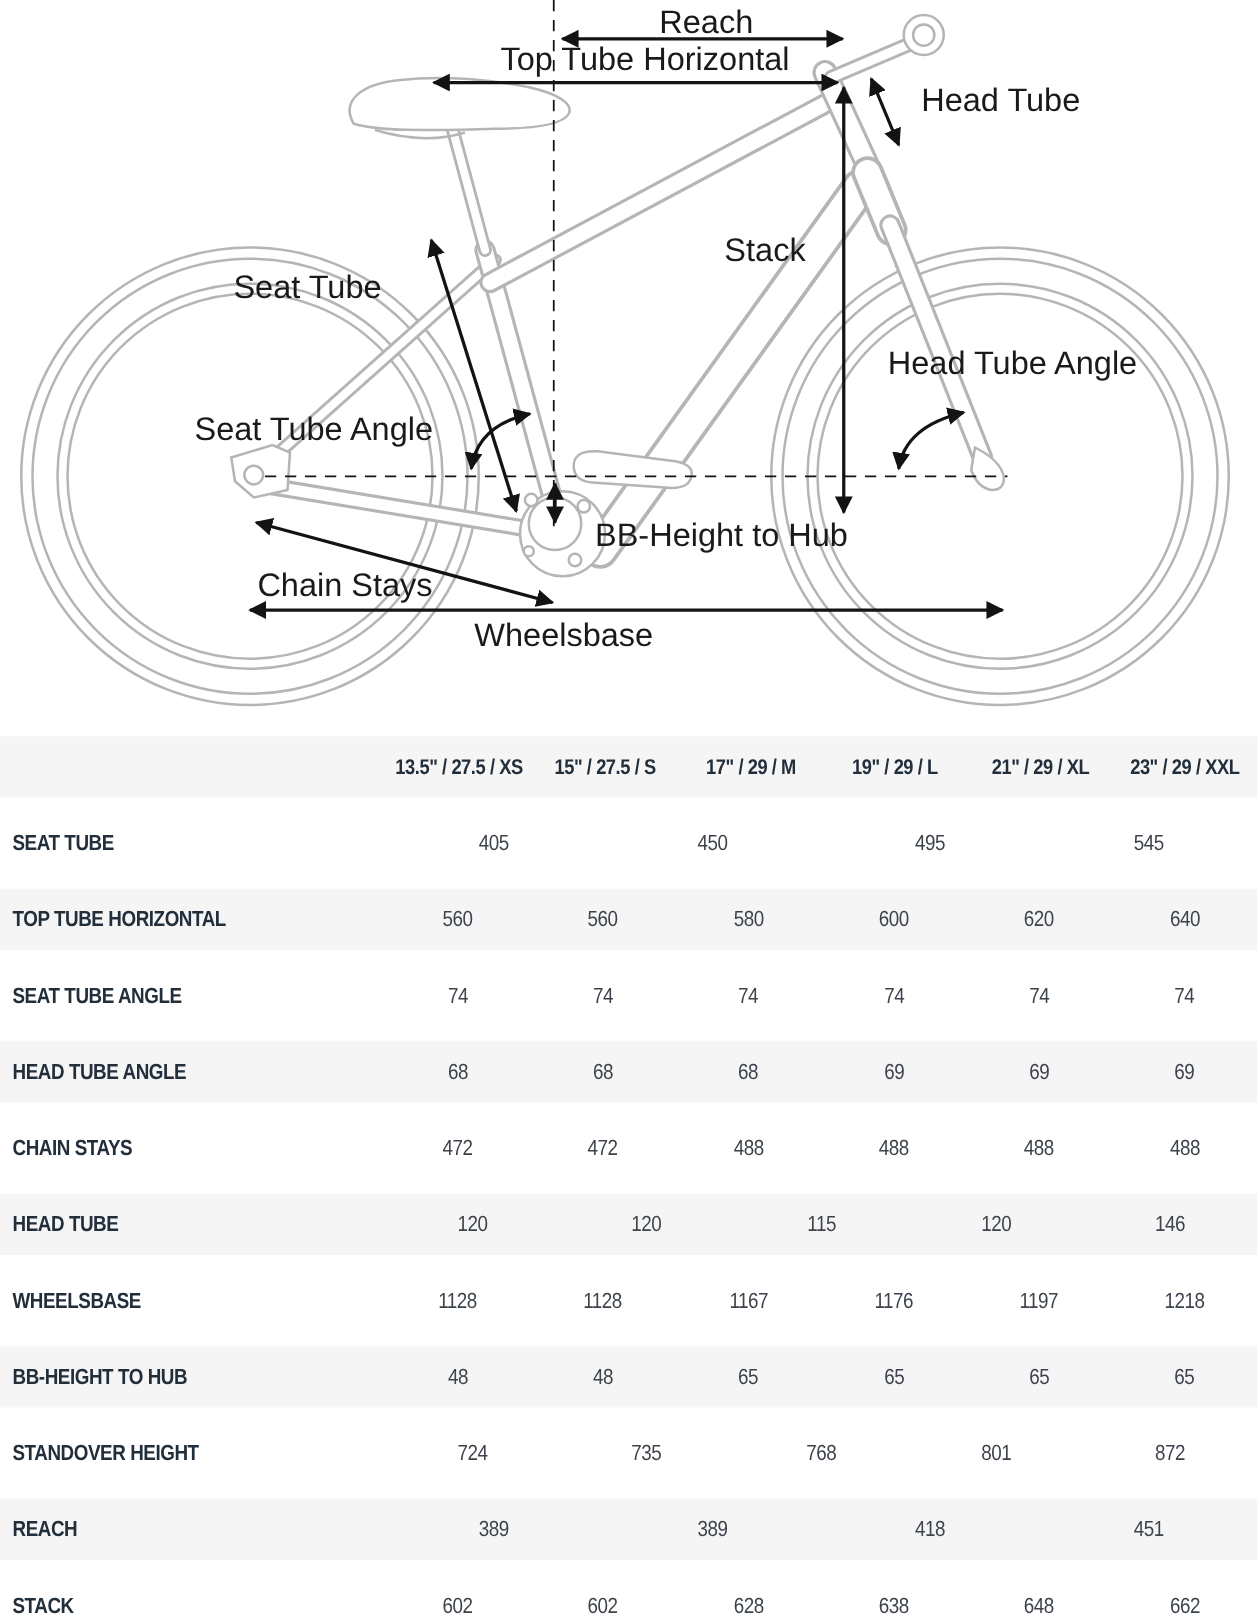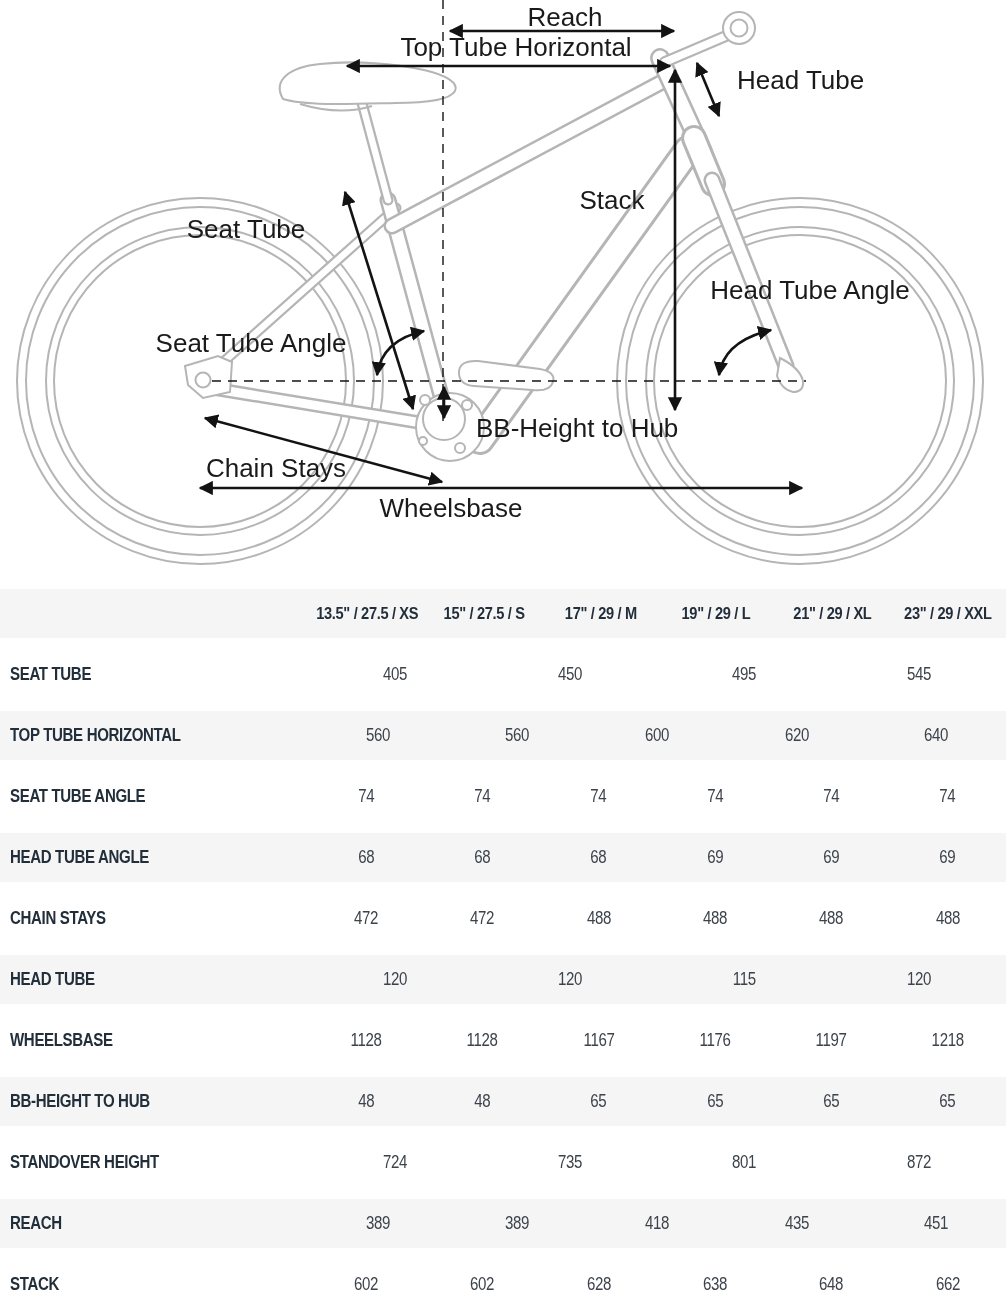--- a/index.html
+++ b/index.html
@@ -193,20 +193,23 @@
     <div class="lcell">
         <span class="cond">TOP TUBE HORIZONTAL</span>
       </div>
     <div class="vcell">
         <span class="cond val">560</span>
       </div>
     <div class="vcell">
         <span class="cond val">560</span>
       </div>
     <div class="vcell">
+        <span class="cond val">580</span>
+      </div>
+    <div class="vcell">
         <span class="cond val">600</span>
       </div>
     <div class="vcell">
         <span class="cond val">620</span>
       </div>
     <div class="vcell">
         <span class="cond val">640</span>
       </div>
   </div>
 
@@ -291,20 +294,23 @@
       </div>
     <div class="vcell">
         <span class="cond val">120</span>
       </div>
     <div class="vcell">
         <span class="cond val">115</span>
       </div>
     <div class="vcell">
         <span class="cond val">120</span>
       </div>
+    <div class="vcell">
+        <span class="cond val">146</span>
+      </div>
   </div>
 
   <div class="trow">
     <div class="lcell">
         <span class="cond">WHEELSBASE</span>
       </div>
     <div class="vcell">
         <span class="cond val">1128</span>
       </div>
     <div class="vcell">
@@ -352,20 +358,23 @@
     <div class="lcell">
         <span class="cond">STANDOVER HEIGHT</span>
       </div>
     <div class="vcell">
         <span class="cond val">724</span>
       </div>
     <div class="vcell">
         <span class="cond val">735</span>
       </div>
     <div class="vcell">
+        <span class="cond val">768</span>
+      </div>
+    <div class="vcell">
         <span class="cond val">801</span>
       </div>
     <div class="vcell">
         <span class="cond val">872</span>
       </div>
   </div>
 
   <div class="trow">
     <div class="lcell">
         <span class="cond">REACH</span>
@@ -373,23 +382,20 @@
     <div class="vcell">
         <span class="cond val">389</span>
       </div>
     <div class="vcell">
         <span class="cond val">389</span>
       </div>
     <div class="vcell">
         <span class="cond val">418</span>
       </div>
     <div class="vcell">
-        <span class="cond val">435</span>
-      </div>
-    <div class="vcell">
         <span class="cond val">451</span>
       </div>
   </div>
 
   <div class="trow">
     <div class="lcell">
         <span class="cond">STACK</span>
       </div>
     <div class="vcell">
         <span class="cond val">602</span>

